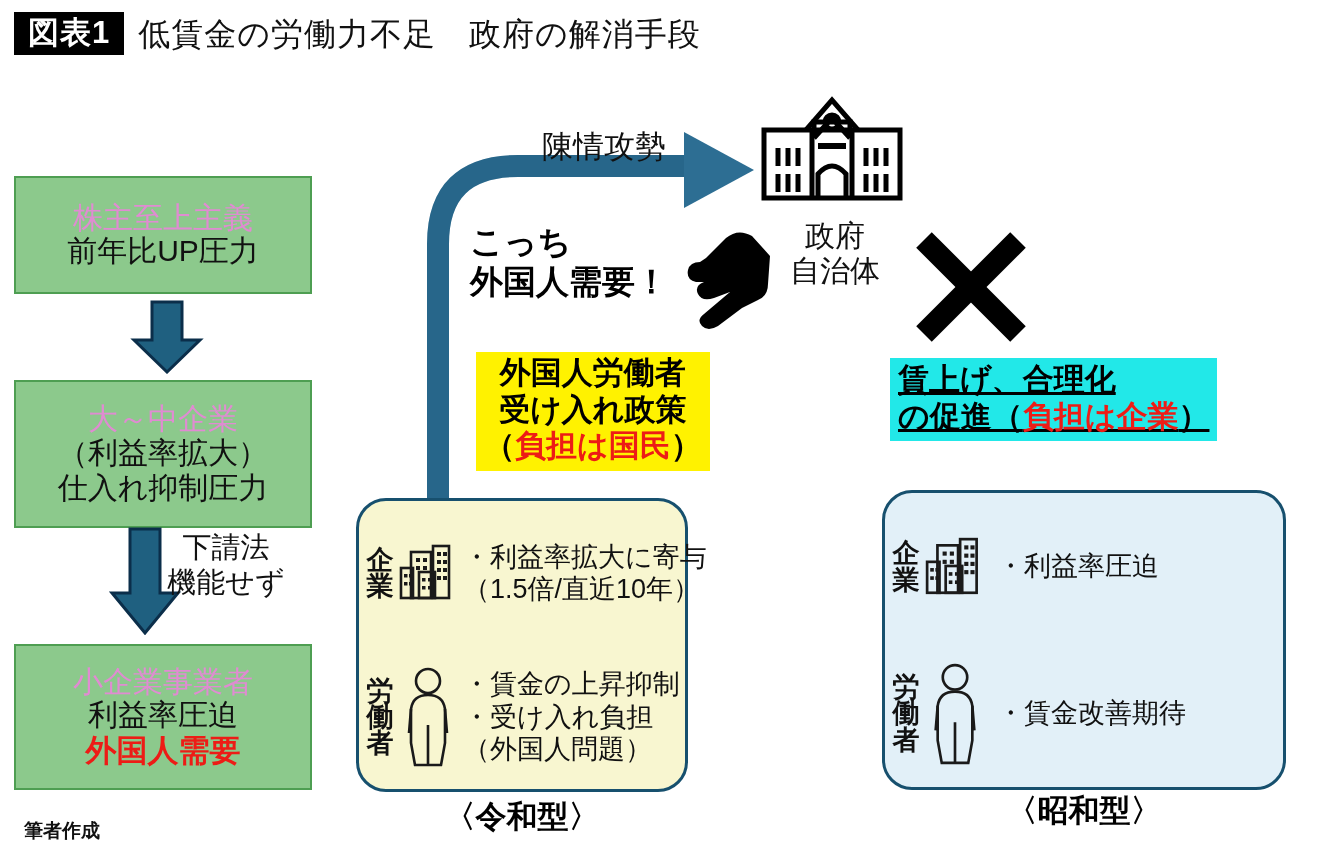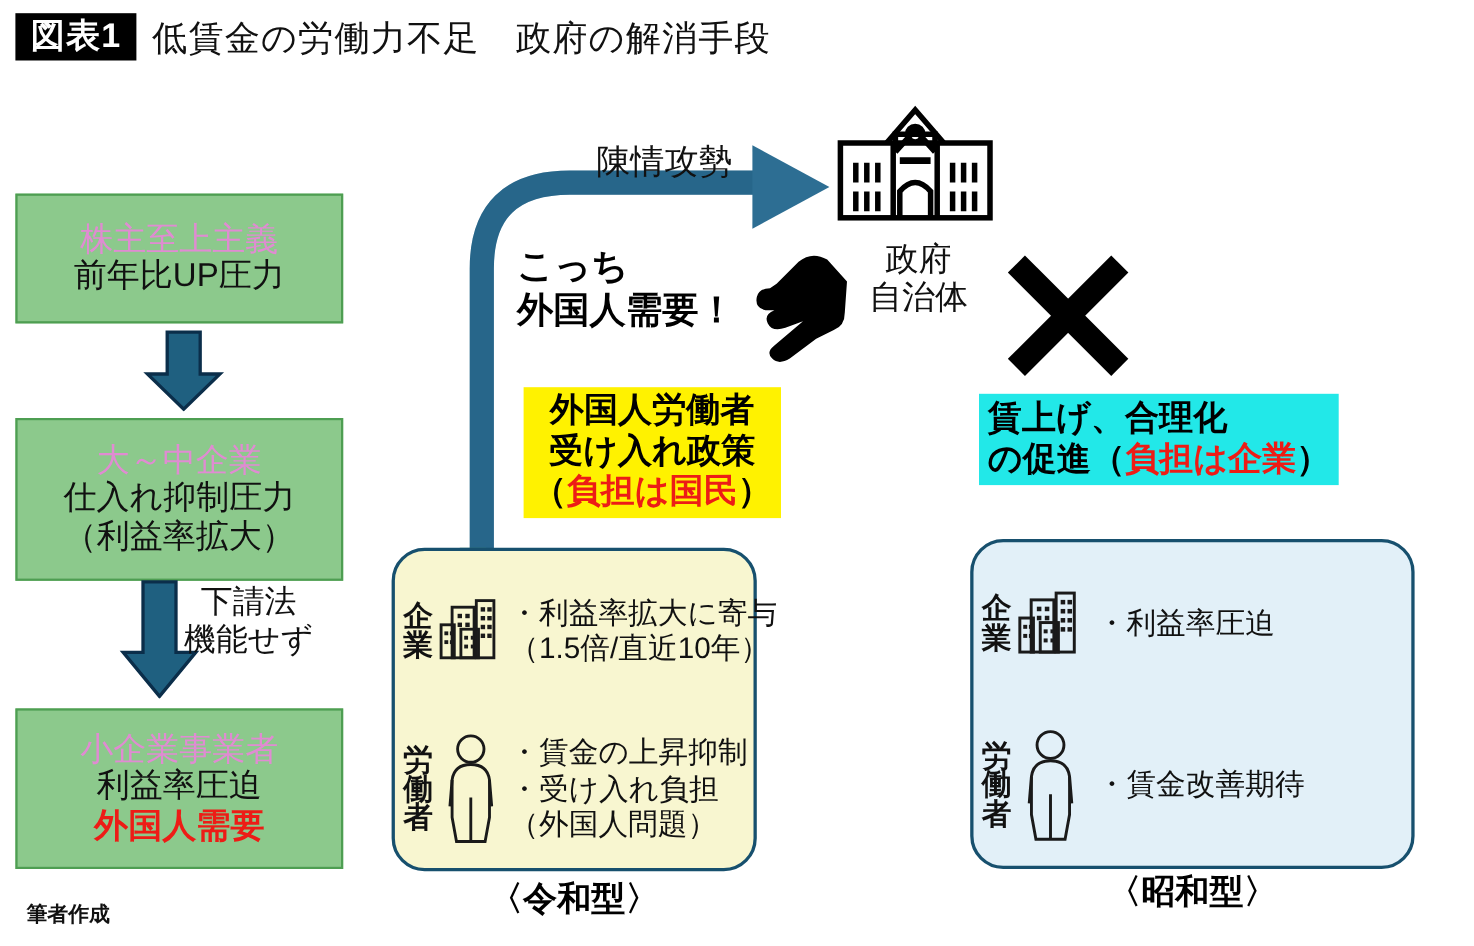--- a/index.html
+++ b/index.html
@@ -65,21 +65,21 @@
     left:476px;top:352px;width:auto;background:#FFF200;
     padding:3px 8px 6px 8px;text-align:center;line-height:1.18;
   }
   #yellow-highlight .hl-line{font-size:31px;font-weight:bold;color:#000;white-space:nowrap;}
   #yellow-highlight .hl-red{color:#ED1C16;}
 
   #cyan-highlight{
     left:890px;top:358px;background:#22E8E8;
     padding:3px 8px 6px 8px;line-height:1.2;
   }
-  #cyan-highlight .hl-line{font-size:31px;font-weight:bold;color:#000;white-space:nowrap;}
+  #cyan-highlight .hl-line{font-size:31px;font-weight:bold;color:#000;white-space:nowrap;text-decoration:underline;}
   #cyan-highlight .hl-red{color:#ED1C16;}
 
   
   .panel{
     border:3px solid #17506E;border-radius:30px;box-sizing:border-box;
     display:flex;align-items:stretch;
   }
   #panel-reiwa{left:356px;top:498px;width:332px;height:294px;background:#F8F6D0;}
   #panel-showa{left:882px;top:490px;width:404px;height:300px;background:#E2F0F8;}
 
@@ -114,22 +114,22 @@
   <div class="gb-head">株主至上主義</div>
   <div class="gb-line">前年比UP圧力</div>
 </div>
 
 <svg class="abs fat-arrow icon-svg" id="down-arrow-1" viewBox="0 0 74 74">
   <polygon points="22,2 52,2 52,40 70,40 37,72 4,40 22,40" fill="#1F6080" stroke="#0B2E4A" stroke-width="3"></polygon>
 </svg>
 
 <div class="abs green-box" id="green-box-2">
   <div class="gb-head">大～中企業</div>
+  <div class="gb-line">（利益率拡大）</div>
   <div class="gb-line">仕入れ抑制圧力</div>
-  <div class="gb-line">（利益率拡大）</div>
 </div>
 
 <svg class="abs fat-arrow icon-svg" id="down-arrow-2" viewBox="0 0 74 108">
   <polygon points="22,2 52,2 52,66 70,66 37,106 4,66 22,66" fill="#1F6080" stroke="#0B2E4A" stroke-width="3"></polygon>
 </svg>
 
 <div class="abs" id="shitauke-note">
   <div>下請法</div>
   <div>機能せず</div>
 </div>

